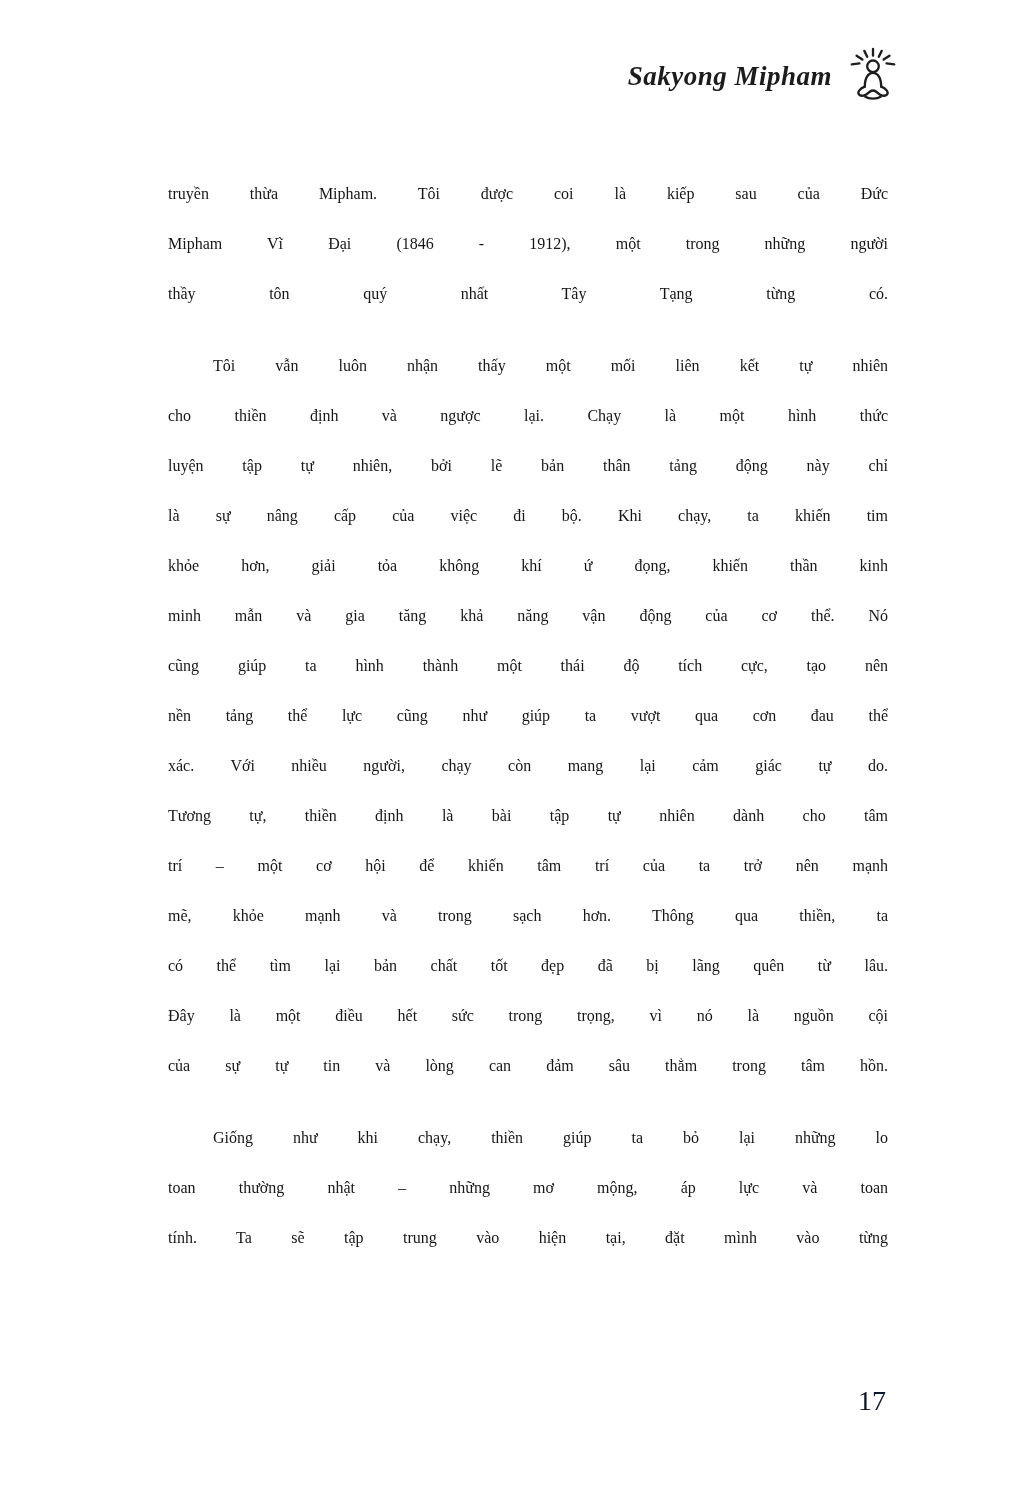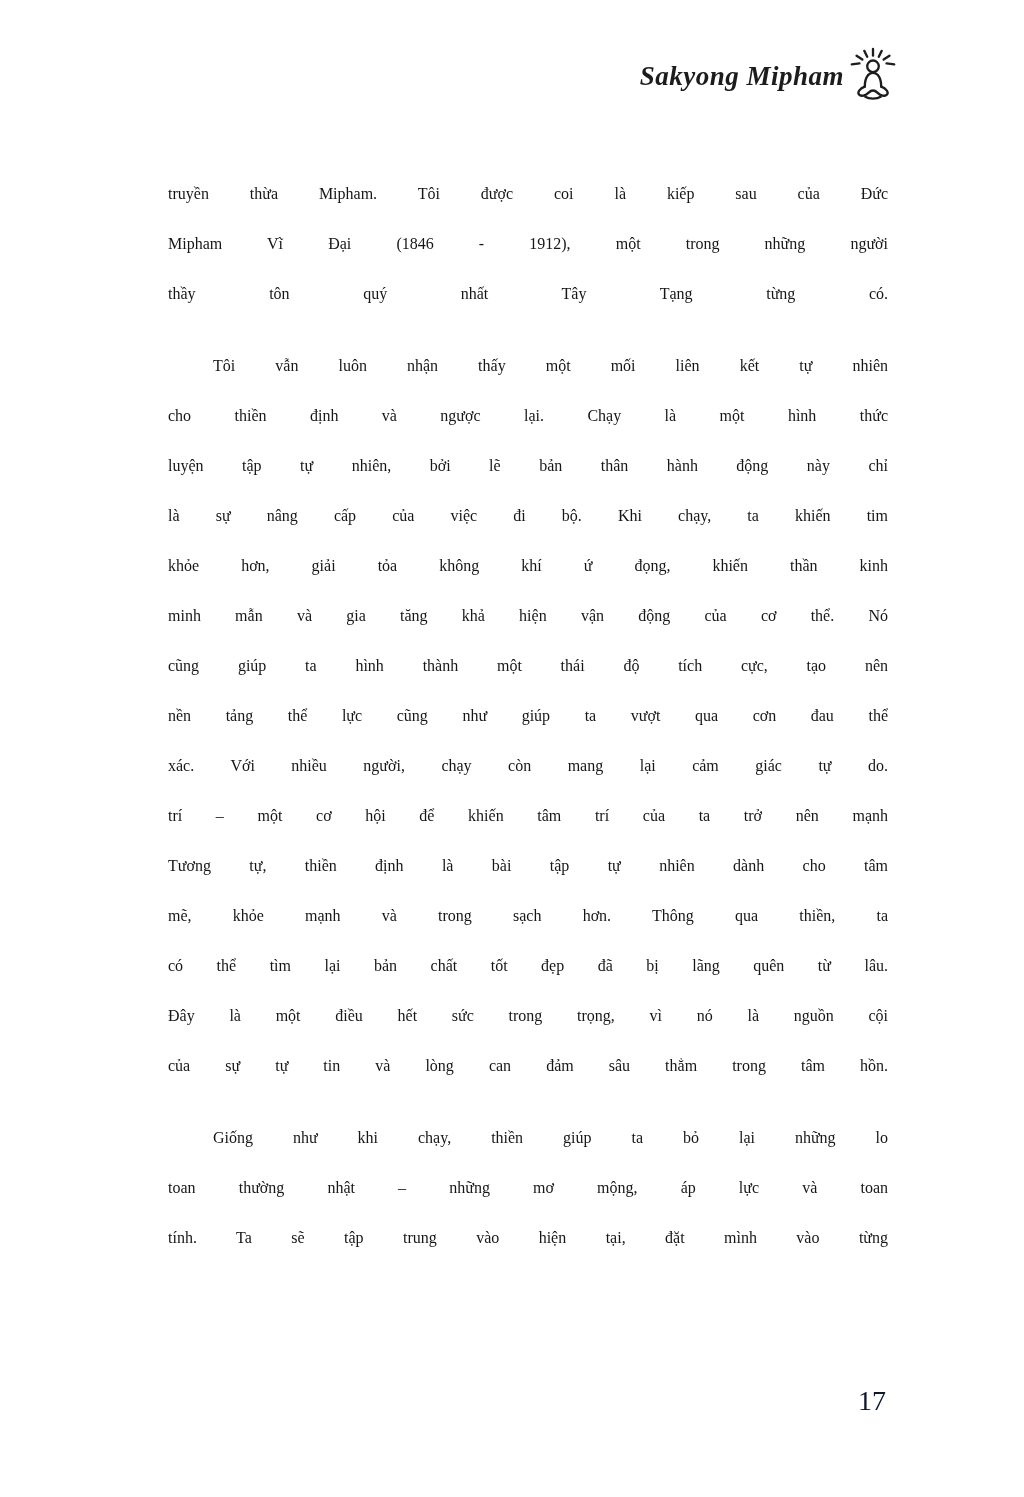--- a/index.html
+++ b/index.html
@@ -15,20 +15,21 @@
     position: absolute; inset: 0;
     background: #ffffff;
   }
   
   .page-header {
     position: absolute;
     top: 46px;
     right: 122px;
     display: flex;
     align-items: center;
+    gap: 12px;
   }
   .author {
     font-style: italic;
     font-weight: 600;
     font-size: 27px;
     letter-spacing: 0.5px;
     color: #1c1c1c;
     white-space: nowrap;
   }
   .icon svg { display: block; }
@@ -100,29 +101,29 @@
       </p>
       <div class="line">truyền thừa Mipham. Tôi được coi là kiếp sau của Đức</div>
       <div class="line">Mipham Vĩ Đại (1846 - 1912), một trong những người</div>
       <div class="line">thầy tôn quý nhất Tây Tạng từng có.</div>
     <p></p>
 
     <p class="para">
       </p>
       <div class="line indent">Tôi vẫn luôn nhận thấy một mối liên kết tự nhiên</div>
       <div class="line">cho thiền định và ngược lại. Chạy là một hình thức</div>
-      <div class="line">luyện tập tự nhiên, bởi lẽ bản thân hành động này chỉ</div>
+      <div class="line">luyện tập tự nhiên, bởi lẽ bản thân tảng động này chỉ</div>
       <div class="line">là sự nâng cấp của việc đi bộ. Khi chạy, ta khiến tim</div>
       <div class="line">khỏe hơn, giải tỏa không khí ứ đọng, khiến thần kinh</div>
-      <div class="line">minh mẫn và gia tăng khả hiện vận động của cơ thể. Nó</div>
+      <div class="line">minh mẫn và gia tăng khả năng vận động của cơ thể. Nó</div>
       <div class="line">cũng giúp ta hình thành một thái độ tích cực, tạo nên</div>
       <div class="line">nền tảng thể lực cũng như giúp ta vượt qua cơn đau thể</div>
       <div class="line">xác. Với nhiều người, chạy còn mang lại cảm giác tự do.</div>
+      <div class="line">Tương tự, thiền định là bài tập tự nhiên dành cho tâm</div>
       <div class="line">trí – một cơ hội để khiến tâm trí của ta trở nên mạnh</div>
-      <div class="line">Tương tự, thiền định là bài tập tự nhiên dành cho tâm</div>
       <div class="line">mẽ, khỏe mạnh và trong sạch hơn. Thông qua thiền, ta</div>
       <div class="line">có thể tìm lại bản chất tốt đẹp đã bị lãng quên từ lâu.</div>
       <div class="line">Đây là một điều hết sức trong trọng, vì nó là nguồn cội</div>
       <div class="line">của sự tự tin và lòng can đảm sâu thẳm trong tâm hồn.</div>
     <p></p>
 
     <p class="para">
       </p>
       <div class="line indent">Giống như khi chạy, thiền giúp ta bỏ lại những lo</div>
       <div class="line">toan thường nhật – những mơ mộng, áp lực và toan</div>

